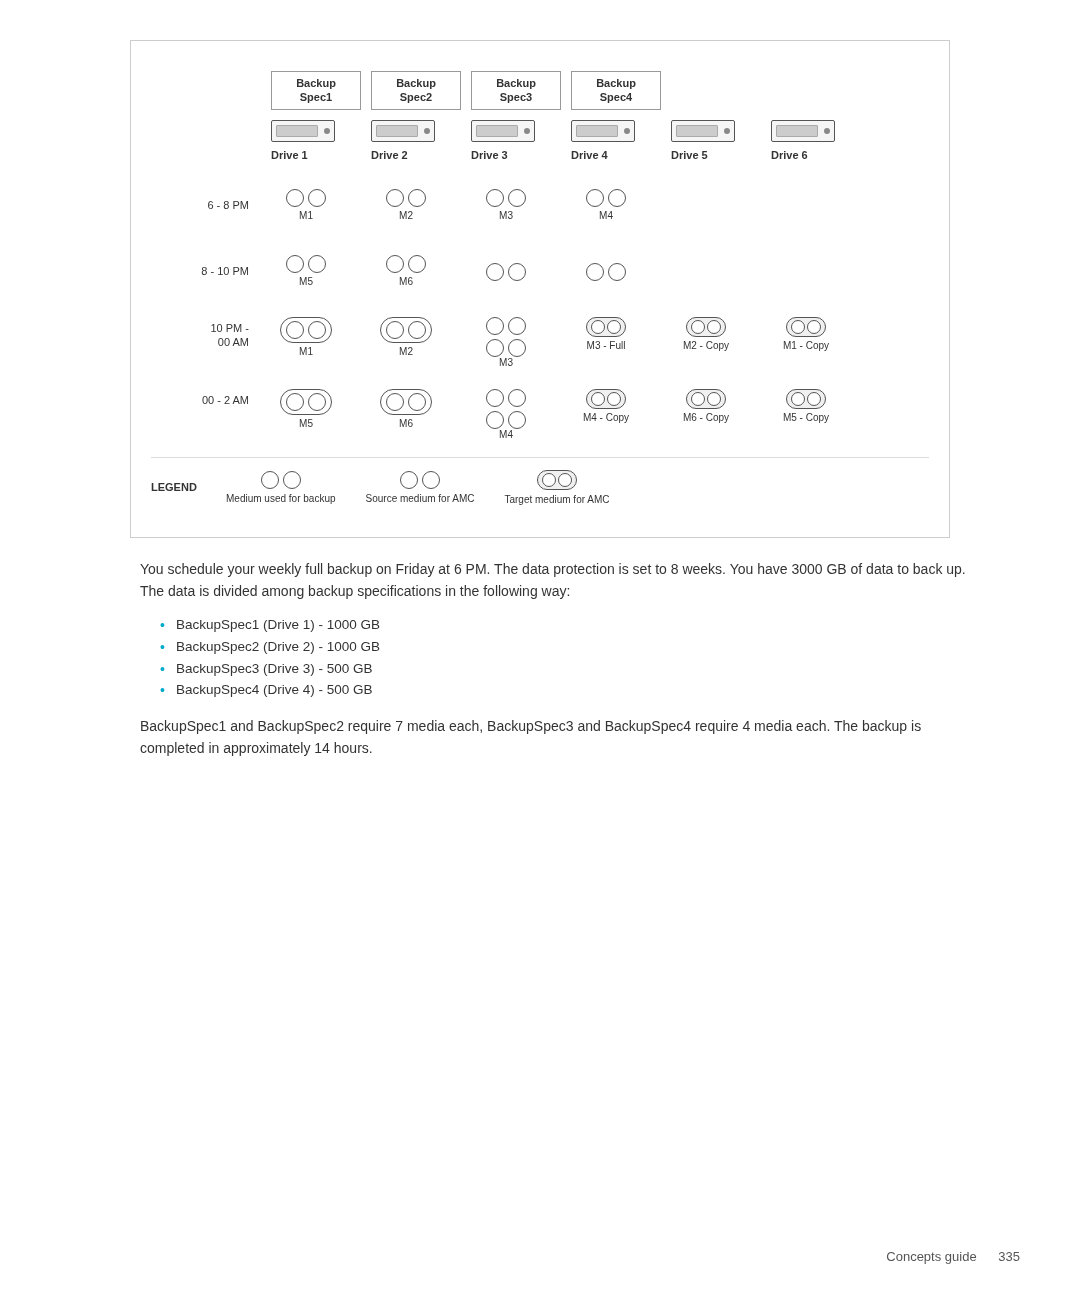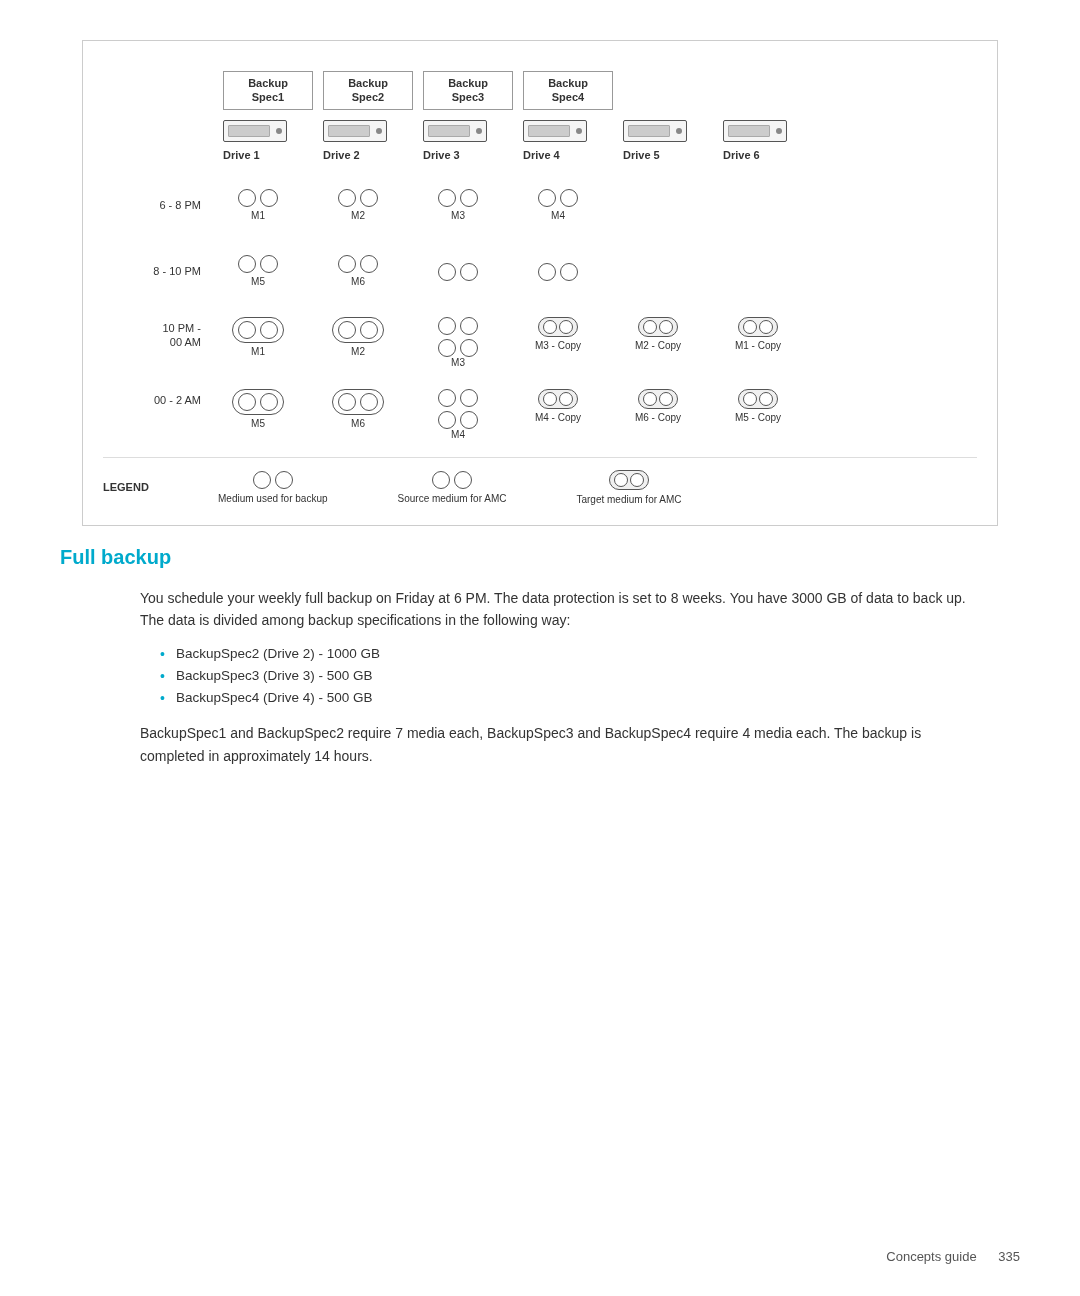--- a/index.html
+++ b/index.html
@@ -17,23 +17,23 @@
       padding: 40px 60px 60px 60px;
     }
 
     
     .diagram-section {
       display: flex;
       flex-direction: column;
       align-items: center;
       margin-bottom: 20px;
       border: 1px solid #cccccc;
-      padding: 30px 20px 20px 20px;
+      padding: 30px 20px 32px 20px;
       margin: 0 auto 20px auto;
-      width: 916px;
+      width: 820px;
     }
 
     .diagram-inner {
       width: 100%;
     }
 
     
     .drives-header {
       display: flex;
       margin-left: 120px;
@@ -448,21 +448,21 @@
                   </div>
               </div>
               <div class="media-label">M3</div>
             </div>
 
             <div class="media-group">
               <div class="copy-icon-pair" style="margin-bottom:3px;">
                   <div class="copy-circle"></div>
                   <div class="copy-circle"></div>
                 </div>
-              <div class="media-label">M3 - Copy</div>
+              <div class="media-label">M3 - Full</div>
             </div>
 
             <div class="media-group">
               <div class="copy-icon-pair" style="margin-bottom:3px;">
                   <div class="copy-circle"></div>
                   <div class="copy-circle"></div>
                 </div>
               <div class="media-label">M2 - Copy</div>
             </div>
 
@@ -531,21 +531,21 @@
                   <div class="copy-circle"></div>
                   <div class="copy-circle"></div>
                 </div>
               <div class="media-label">M5 - Copy</div>
             </div>
           </div>
         </div>
 
       </div>
 
-      <div class="legend-row" style="margin-top: 4px; border-top: 1px solid #ddd; padding-top: 12px; gap: 40px;">
+      <div class="legend-row" style="margin-top: 4px; border-top: 1px solid #ddd; padding-top: 12px;">
         <div class="legend-label-bold">LEGEND</div>
 
         <div class="legend-item">
           <div class="plain-media">
               <div class="media-circle"></div>
               <div class="media-circle"></div>
             </div>
           <div class="legend-item-label">Medium used for backup</div>
         </div>
 
@@ -564,26 +564,26 @@
             </div>
           <div class="legend-item-label">Target medium for AMC</div>
         </div>
       </div>
 
     </div>
   </div>
 
 
   <div class="section">
-    <h2 class="section-heading-blue">Full backup</h2>
 
     <div class="subsection">
       <div class="content-block">
         <p class="content-text">You schedule your weekly full backup on Friday at 6 PM. The data protection is set to 8 weeks. You have 3000 GB of data to back up. The data is divided among backup specifications in the following way:</p>
         <ul class="bullet-list">
+          <li class="bullet-list-item">BackupSpec1 (Drive 1) - 1000 GB</li>
           <li class="bullet-list-item">BackupSpec2 (Drive 2) - 1000 GB</li>
           <li class="bullet-list-item">BackupSpec3 (Drive 3) - 500 GB</li>
           <li class="bullet-list-item">BackupSpec4 (Drive 4) - 500 GB</li>
         </ul>
         <p class="content-text">BackupSpec1 and BackupSpec2 require 7 media each, BackupSpec3 and BackupSpec4 require 4 media each. The backup is completed in approximately 14 hours.</p>
       </div>
     </div>
 
 
   </div>

